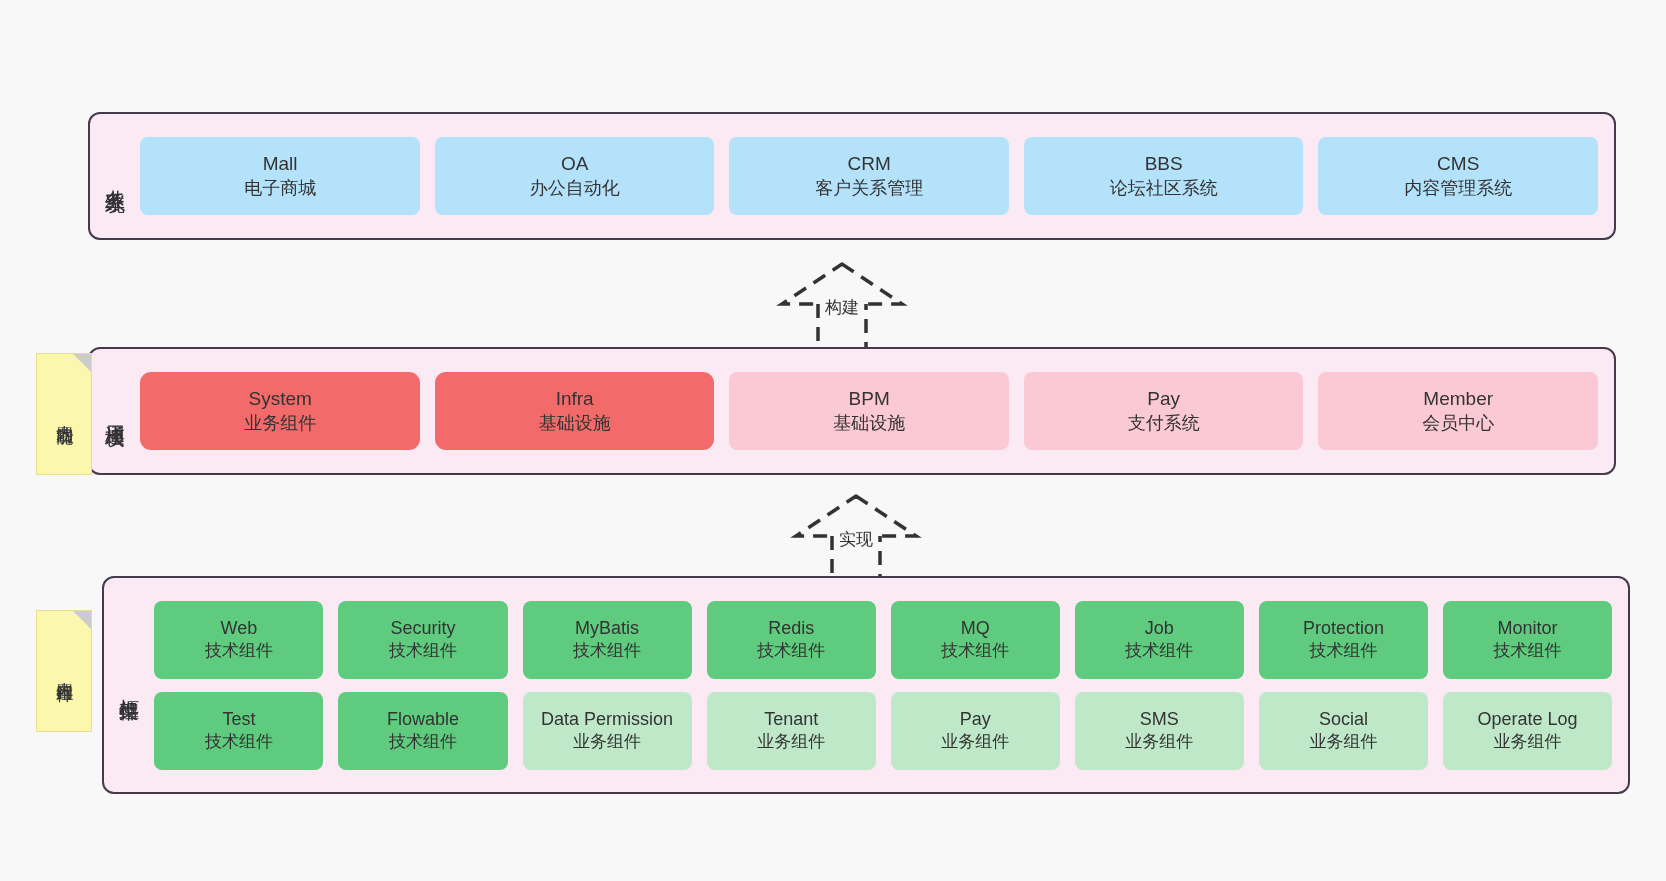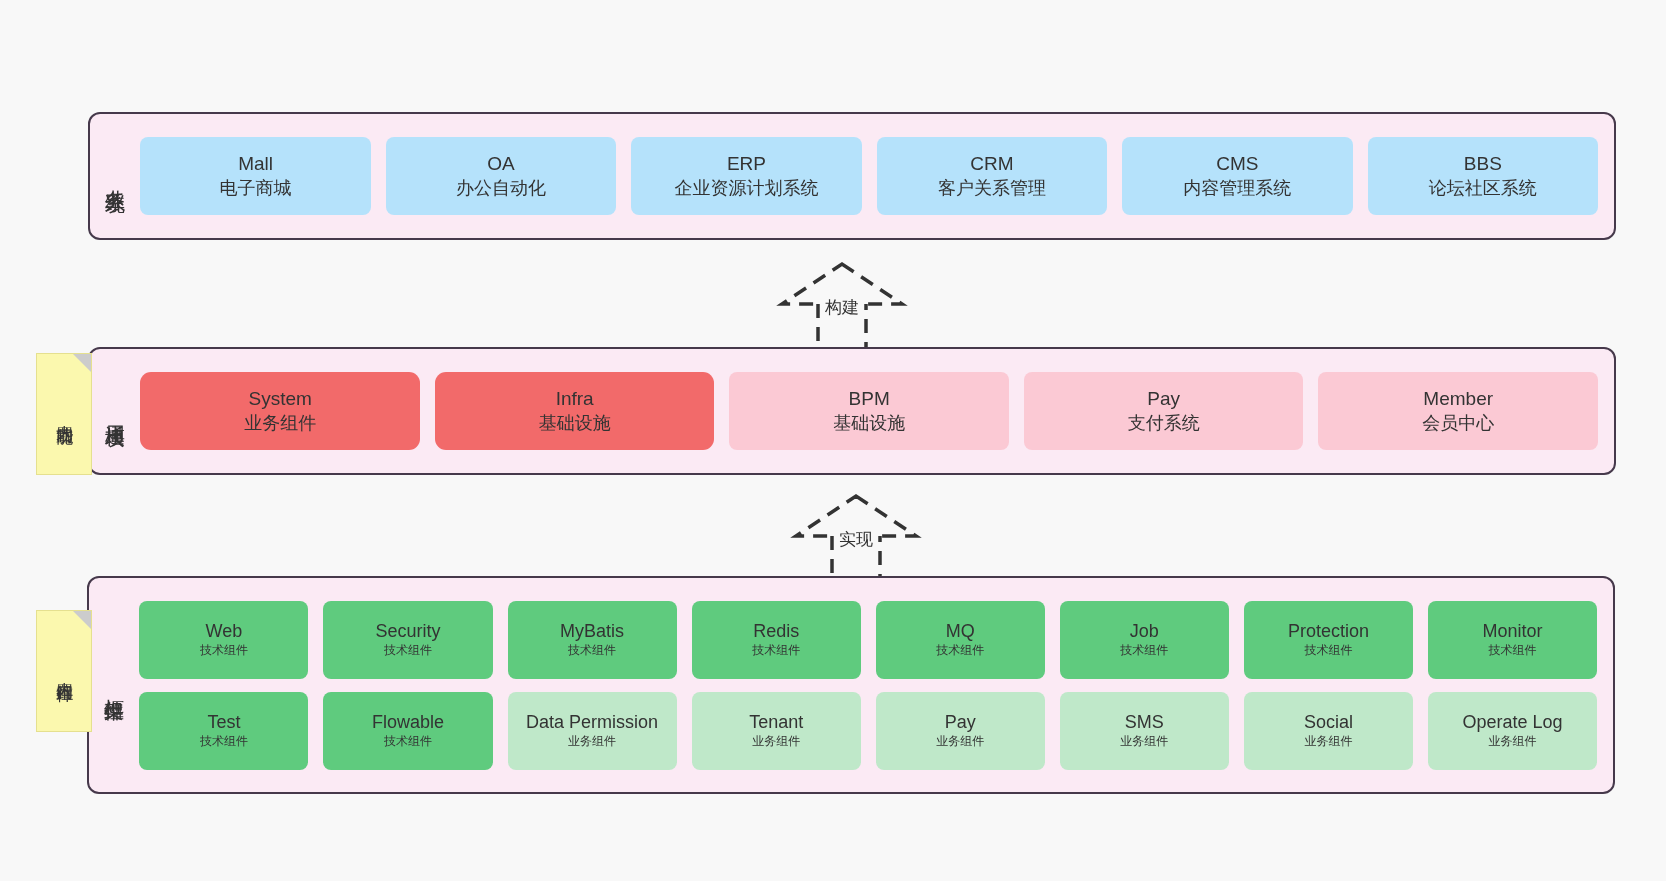--- a/index.html
+++ b/index.html
@@ -82,24 +82,24 @@
   
   .c-blue       { background: #b5e2fb; }
   .c-red        { background: #f26a6a; border-radius: 11px; }
   .c-pink       { background: #fbc9d4; }
   .c-green      { background: #5fcb7e; }
   .c-lightgreen { background: #bfe8c9; }
 
   
   #layer-business { left: 88px;  top: 112px; width: 1528px; height: 128px; }
   #layer-common   { left: 88px;  top: 347px; width: 1528px; height: 128px; }
-  #layer-frame    { left: 87px;  top: 576px; width: 1528px; height: 218px; }
+  #layer-frame    { left: 102px;  top: 576px; width: 1528px; height: 218px; }
 
   #layer-frame .card { font-size: 18px; }
-  #layer-frame .card .sub { font-size: 12px; }
+  #layer-frame .card .sub { font-size: 17px; }
   #layer-frame .cards { gap: 13px; }
   #layer-frame .card-row { height: 78px; }
 
   #layer-business .card-row,
   #layer-common .card-row { height: 78px; }
 
   
   .note {
     position: absolute;
     width: 56px;
@@ -165,34 +165,30 @@
       <div class="card-row">
         <div class="card c-blue">
           <span>Mall</span>
           <span class="sub">电子商城</span>
         </div>
         <div class="card c-blue">
           <span>OA</span>
           <span class="sub">办公自动化</span>
         </div>
         <div class="card c-blue">
-          <span>ERP</span>
-          <span class="sub">企业资源计划系统</span>
-        </div>
-        <div class="card c-blue">
           <span>CRM</span>
           <span class="sub">客户关系管理</span>
         </div>
         <div class="card c-blue">
+          <span>BBS</span>
+          <span class="sub">论坛社区系统</span>
+        </div>
+        <div class="card c-blue">
           <span>CMS</span>
           <span class="sub">内容管理系统</span>
-        </div>
-        <div class="card c-blue">
-          <span>BBS</span>
-          <span class="sub">论坛社区系统</span>
         </div>
       </div>
     </div>
   </div>
 
   <div class="connector" id="connector-build">
     <svg width="160" height="100" viewBox="0 0 160 100">
       <path d="M80 6 L140 46 L20 46 Z" fill="none" stroke="#333333" stroke-width="3.5" stroke-dasharray="14 9" stroke-linejoin="miter"></path>
       <path d="M56 46 L56 94 L104 94 L104 46" fill="none" stroke="#333333" stroke-width="3.5" stroke-dasharray="14 9"></path>
     </svg>

